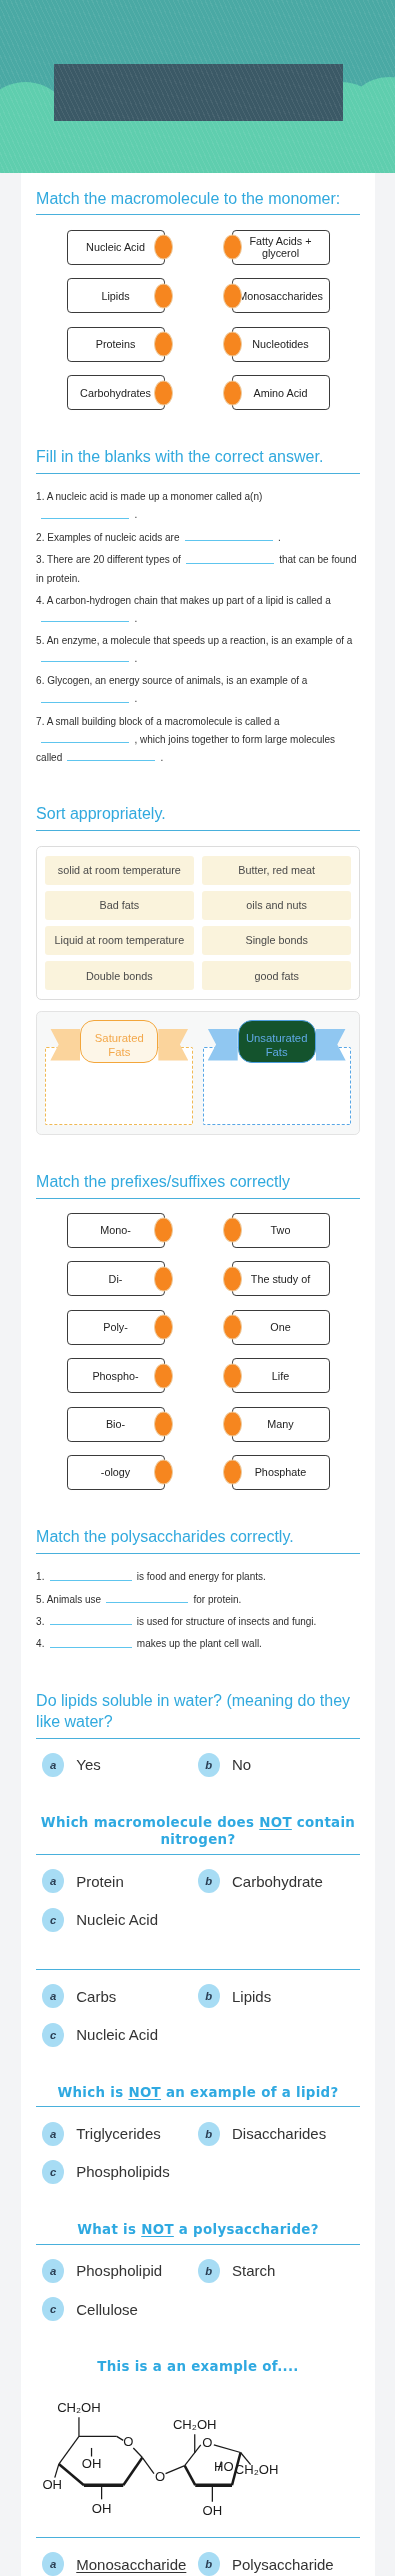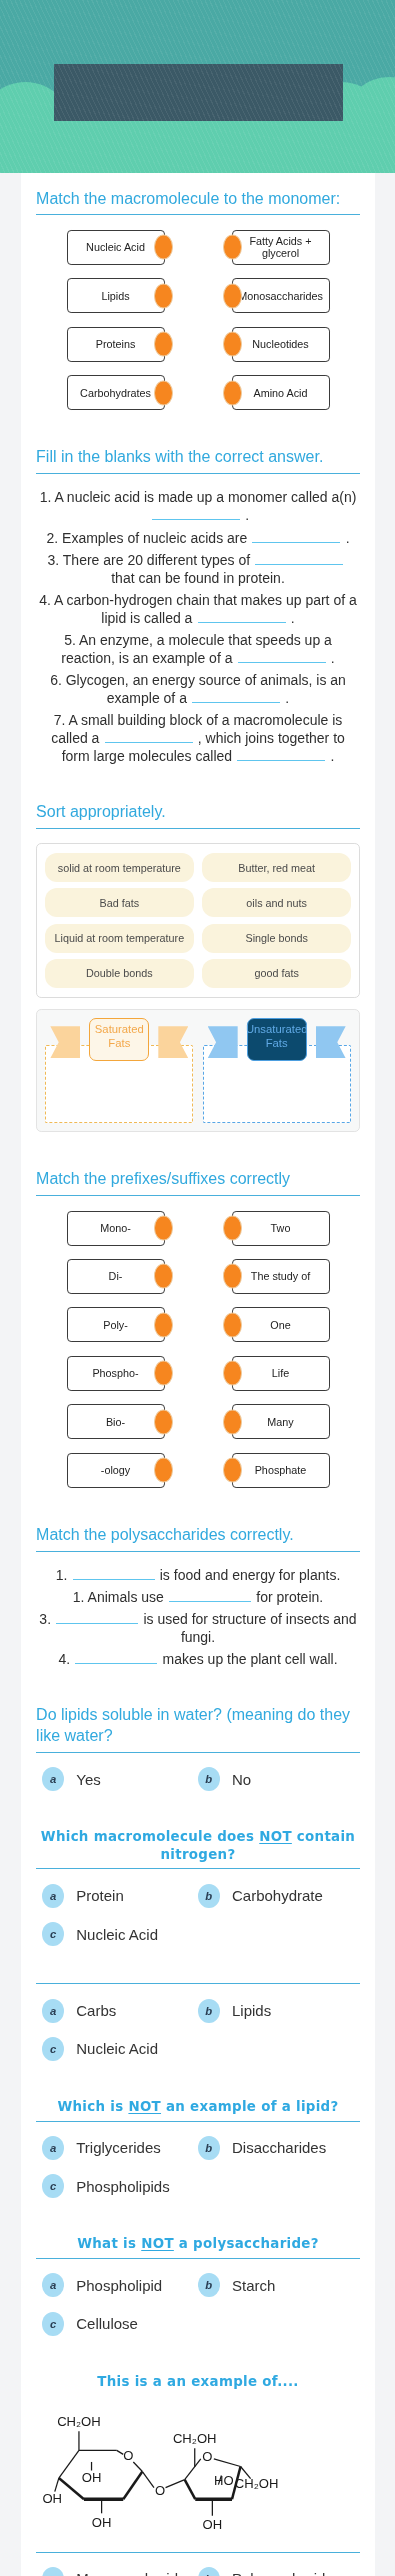--- a/index.html
+++ b/index.html
@@ -20,40 +20,40 @@
   .u{text-decoration:underline;text-underline-offset:2.1px;}
   .rule{border:none;border-top:1px solid #49b0dc;margin:0 0 14.4px;}
 
   
   .match-row{display:flex;justify-content:center;gap:67px;margin-bottom:13.4px;align-items:flex-start;}
   .match-box{width:98px;min-height:35px;background:#fff;border:0.8px solid #3a3a3a;border-radius:4.1px;display:flex;align-items:center;justify-content:center;text-align:center;font-size:10.8px;color:#222;position:relative;padding:3.1px 6.2px;box-sizing:border-box;}
   .dot{position:absolute;width:17.5px;height:23px;background:#f6861f;border:1px solid #eeca9d;border-radius:50%;top:50%;transform:translateY(-50%);}
   .dot.r{right:-9.8px;} .dot.l{left:-9.8px;}
 
   
-  .fib{font-size:14px;line-height:18px;margin:0 0 4.1px;color:#2f2f2f;text-align:center;}
+  .fib{font-size:10px;line-height:18px;margin:0 0 4.1px;color:#2f2f2f;}
   .blank{display:inline-block;width:88px;height:11.3px;border-bottom:1px solid #5ec5ee;margin:0 5.2px;vertical-align:baseline;}
   .blank.sm{width:82px;}
 
   
   .chipbox{border:0.5px solid #dcdcdc;border-radius:5.2px;background:#fff;padding:8.8px 7.7px;display:grid;grid-template-columns:1fr 1fr;gap:6.2px 8.2px;margin-bottom:11.3px;}
-  .chip{background:#faf3dc;border-radius:12px;min-height:29px;display:flex;align-items:center;justify-content:center;text-align:left;font-size:10.8px;color:#4a4a4a;padding:4.1px 8.2px;box-sizing:border-box;line-height:1.3;}
+  .chip{background:#faf3dc;border-radius:3px;min-height:29px;display:flex;align-items:center;justify-content:center;text-align:left;font-size:10.8px;color:#4a4a4a;padding:4.1px 8.2px;box-sizing:border-box;line-height:1.3;}
 
   
   .binbox{border:0.5px solid #e3e3e3;border-radius:5.2px;background:#f7f8f8;padding:8.2px;display:grid;grid-template-columns:1fr 1fr;gap:13.4px 9.3px;}
   .bin{position:relative;}
   .zone{margin-top:27px;height:76px;background:#fff;border-radius:1.5px;}
-  .ribbon{position:absolute;top:0;left:50%;transform:translateX(-50%);width:60px;min-height:43px;z-index:2;border:1.5px solid;border-radius:7px;display:flex;align-items:flex-start;justify-content:center;text-align:center;font-size:11.3px;line-height:1.25;padding:3.1px 4.1px;box-sizing:border-box;}
+  .ribbon{position:absolute;top:0;left:50%;transform:translateX(-50%);width:78px;min-height:43px;z-index:2;border:1.5px solid;border-radius:14px;display:flex;align-items:flex-end;justify-content:center;text-align:center;font-size:11.3px;line-height:1.25;padding:3.1px 4.1px;box-sizing:border-box;}
   .wing{position:absolute;top:8.2px;width:30px;height:32px;z-index:1;}
   .wing.l{left:calc(50% - 69px);clip-path:polygon(0 0,100% 0,100% 100%,0 100%,28% 50%);}
   .wing.r{right:calc(50% - 69px);clip-path:polygon(0 0,100% 0,72% 50%,100% 100%,0 100%);}
   .bin.orange .ribbon{border-color:#f3a63b;background:#fdf6e8;color:#f3a84b;}
   .bin.orange .wing{background:#fbd49c;}
   .bin.orange .zone{border:1px dashed #f0b954;}
-  .bin.blue .ribbon{border-color:#4d9fe0;background:#0c4a6e;color:#60a9e5;}
+  .bin.blue .ribbon{border-color:#4d9fe0;background:#14532d;color:#60a9e5;}
   .bin.blue .wing{background:#90c7f1;}
   .bin.blue .zone{border:1px dashed #57a6e6;}
 
   
   .opts{display:grid;grid-template-columns:1fr 1fr;row-gap:14.4px;padding:0 6.2px;}
   .opt{display:flex;align-items:center;gap:12.4px;}
   .bullet{flex:0 0 auto;width:21.6px;height:24px;border-radius:50%;background:#a7dcf4;color:#2b3f54;display:flex;align-items:center;justify-content:center;font-size:11.3px;font-style:italic;font-weight:bold;}
   .optlabel{font-size:15px;color:#333;}
 
   .structure{margin:3.1px 0 7.2px 5.2px;}
@@ -227,21 +227,21 @@
           <span class="dot l"></span>
           <span>Phosphate</span>
         </div>
     </div>
   </div>
 
   <div class="section">
     <h2>Match the polysaccharides correctly.</h2>
     <hr class="rule">
     <p class="fib"><span>1.</span><span class="blank sm"></span><span>is food and energy for plants.</span></p>
-    <p class="fib"><span>1. Animals use</span><span class="blank sm"></span><span>for protein.</span></p>
+    <p class="fib"><span>5. Animals use</span><span class="blank sm"></span><span>for protein.</span></p>
     <p class="fib"><span>3.</span><span class="blank sm"></span><span>is used for structure of insects and fungi.</span></p>
     <p class="fib"><span>4.</span><span class="blank sm"></span><span>makes up the plant cell wall.</span></p>
   </div>
 
   <div class="section">
     <h2>Do lipids soluble in water? (meaning do they like water?</h2>
     <hr class="rule">
     <div class="opts">
       <div class="opt">
           <span class="bullet">a</span>

